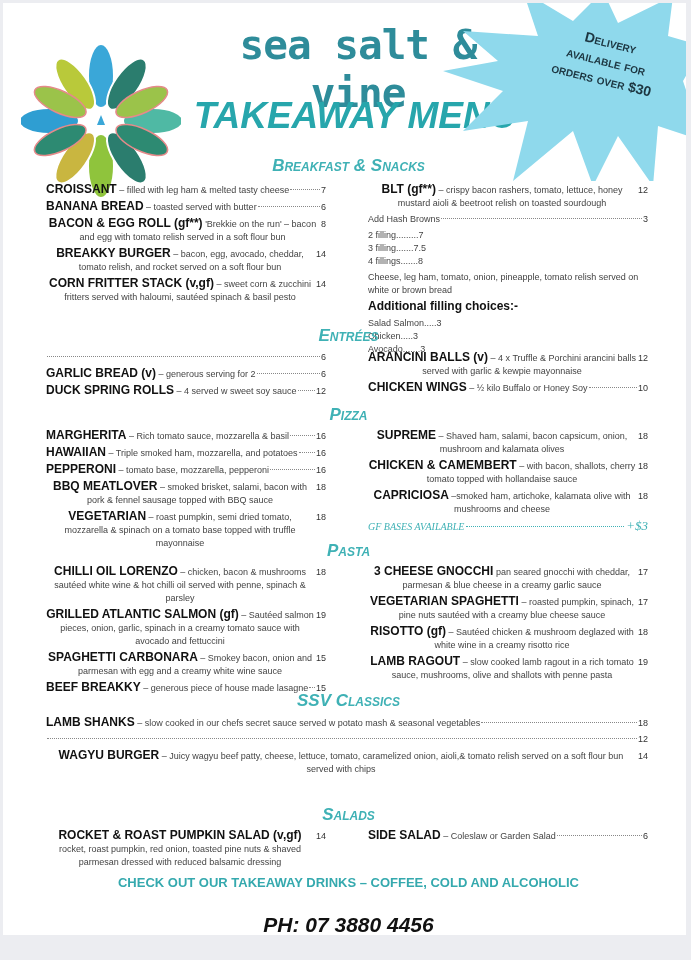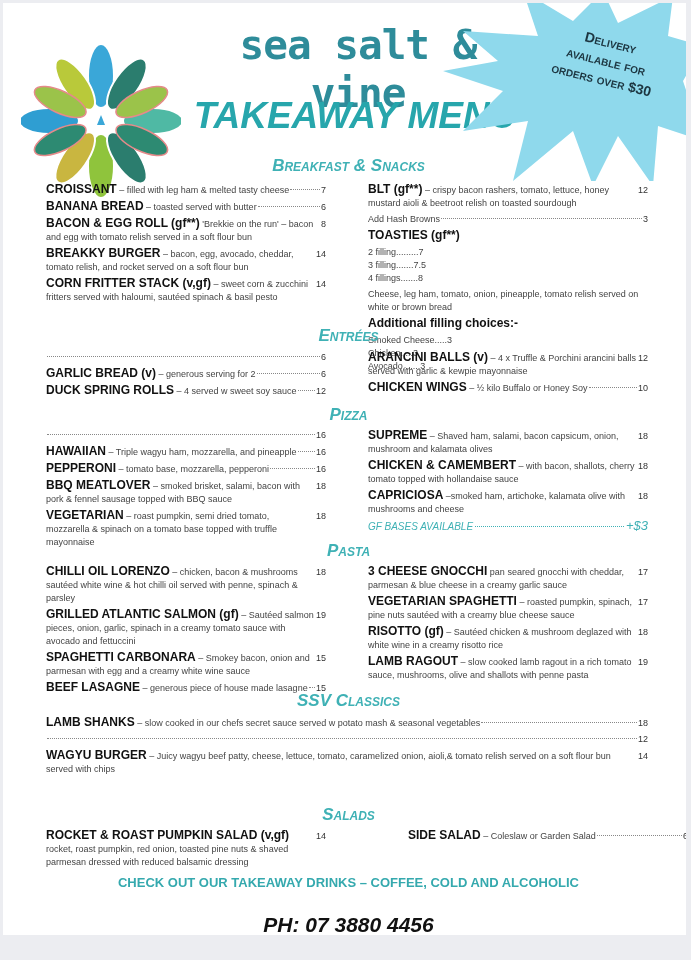--- a/index.html
+++ b/index.html
@@ -8,26 +8,26 @@
   .logo { position:absolute; left:18px; top:40px; width:160px; height:155px; }
   .brand { position:absolute; left:200px; top:18px; width:310px; text-align:center; font-family:"DejaVu Sans Mono", monospace; font-weight:bold; font-size:41px; color:#2e8c9a; letter-spacing:-1px; }
   .title { position:absolute; left:187px; top:92px; width:330px; text-align:center; font-family:"Liberation Sans", sans-serif; font-style:italic; font-weight:bold; font-size:37px; color:#27a6ac; letter-spacing:0px; }
   .burst { position:absolute; left:440px; top:-12px; width:260px; height:190px; }
   .burst-text { position:absolute; left:528px; top:30px; width:150px; text-align:center; transform:rotate(14deg); font-family:"Liberation Sans", sans-serif; font-weight:bold; font-size:14px; line-height:19px; color:#1c3540; font-variant:small-caps; }
   .sec { position:absolute; left:0; width:691px; text-align:center; font-family:"Liberation Sans", sans-serif; font-style:italic; font-weight:bold; font-size:17px; color:#3fb1b5; font-variant:small-caps; }
   .col { position:absolute; font-family:"Liberation Sans", sans-serif; color:#444; font-size:9px; line-height:13px; }
   .item { margin-bottom:3px; }
   .nm { font-weight:bold; font-size:12px; color:#111; }
   .ds { font-size:9px; color:#444; }
-  .row { display:flex; align-items:baseline; }
+  .row { display:flex; align-items:baseline;text-align:center; }
   .row .fill { flex:1; border-bottom:1px dotted #888; margin:0 1px; transform:translateY(-3px); }
   .price { font-size:9px; color:#333; }
   .sub { font-weight:bold; font-size:12px; color:#111; margin:2px 0 4px; }
   .three { display:flex; justify-content:space-between; margin-bottom:3px;flex-direction:column; }
-  .gf { font-style:italic; color:#3fb1b5; font-size:10px; display:flex; align-items:baseline; }
+  .gf { font-style:italic; color:#3fb1b5; font-size:10px; display:flex; align-items:baseline;font-family:Liberation Serif, serif; }
   .gf .fill { flex:1; border-bottom:1px dotted #3fb1b5; margin:0 2px; transform:translateY(-3px); }
   .gf .p { font-size:13px; }
   .drinks { position:absolute; left:0; width:691px; top:872px; text-align:center; font-family:"Liberation Sans", sans-serif; font-weight:bold; font-size:13px; color:#35a9ae; }
   .phone { position:absolute; left:0; width:691px; top:910px; text-align:center; font-family:"Liberation Sans", sans-serif; font-style:italic; font-weight:bold; font-size:21px; color:#111; }
   .hours { position:absolute; left:0; width:691px; top:938px; text-align:center; font-family:"Liberation Sans", sans-serif; font-style:italic; font-weight:bold; font-size:9px; color:#222; }
 </style>
 </head>
 <body>
 
 <div class="page">
@@ -97,30 +97,29 @@
     <div class="item row">
         <span><span class="nm">BLT (gf**)</span><span class="ds"> – crispy bacon rashers, tomato, lettuce, honey mustard aioli &amp; beetroot relish on toasted sourdough</span></span>
         <span class="fill"></span>
         <span class="price">12</span>
       </div>
     <div class="item row">
         <span class="ds">Add Hash Browns</span>
         <span class="fill"></span>
         <span class="price">3</span>
       </div>
-    <div class="sub">TOASTIES (gf**)</div>
     <div class="three">
       <span>2 filling.........7</span>
       <span>3 filling.......7.5</span>
       <span>4 fillings.......8</span>
     </div>
     <div class="item">Cheese, leg ham, tomato, onion, pineapple, tomato relish served on white or brown bread</div>
     <div class="sub">Additional filling choices:-</div>
     <div class="three">
-      <span>Smoked Cheese.....3</span>
+      <span>Salad Salmon.....3</span>
       <span>Chicken.....3</span>
       <span>Avocado.......3</span>
     </div>
   </div>
 
   <div class="sec" style="top:323px;">Entrées</div>
   <div class="col" style="left:43px; top:348px; width:280px;">
     <div class="item row">
         <span class="fill"></span>
         <span class="price">6</span>
@@ -145,25 +144,26 @@
     <div class="item row">
         <span><span class="nm">CHICKEN WINGS</span><span class="ds"> – ½ kilo Buffalo or Honey Soy</span></span>
         <span class="fill"></span>
         <span class="price">10</span>
       </div>
   </div>
 
   <div class="sec" style="top:402px;">Pizza</div>
   <div class="col" style="left:43px; top:426px; width:280px;">
     <div class="item row">
+        <span><span class="nm">MARGHERITA</span><span class="ds"> – Rich tomato sauce, mozzarella &amp; basil</span></span>
         <span class="fill"></span>
         <span class="price">16</span>
       </div>
     <div class="item row">
-        <span><span class="nm">HAWAIIAN</span><span class="ds"> – Triple wagyu ham, mozzarella, and pineapple</span></span>
+        <span><span class="nm">HAWAIIAN</span><span class="ds"> – Triple smoked ham, mozzarella, and potatoes</span></span>
         <span class="fill"></span>
         <span class="price">16</span>
       </div>
     <div class="item row">
         <span><span class="nm">PEPPERONI</span><span class="ds"> – tomato base, mozzarella, pepperoni</span></span>
         <span class="fill"></span>
         <span class="price">16</span>
       </div>
     <div class="item row">
         <span><span class="nm">BBQ MEATLOVER</span><span class="ds"> – smoked brisket, salami, bacon with pork &amp; fennel sausage topped with BBQ sauce</span></span>
@@ -210,21 +210,21 @@
         <span><span class="nm">GRILLED ATLANTIC SALMON  (gf)</span><span class="ds"> – Sautéed salmon pieces, onion, garlic, spinach in a creamy tomato sauce with avocado and fettuccini</span></span>
         <span class="fill"></span>
         <span class="price">19</span>
       </div>
     <div class="item row">
         <span><span class="nm">SPAGHETTI CARBONARA</span><span class="ds"> – Smokey bacon, onion and parmesan with egg and a creamy white wine sauce</span></span>
         <span class="fill"></span>
         <span class="price">15</span>
       </div>
     <div class="item row">
-        <span><span class="nm">BEEF LASAGNE</span><span class="ds"> – generous piece of house made lasagne</span></span>
+        <span><span class="nm">BEEF BREAKKY</span><span class="ds"> – generous piece of house made lasagne</span></span>
         <span class="fill"></span>
         <span class="price">15</span>
       </div>
   </div>
   <div class="col" style="left:365px; top:562px; width:280px;">
     <div class="item row">
         <span><span class="nm">3 CHEESE GNOCCHI</span><span class="ds"> pan seared gnocchi with cheddar, parmesan &amp; blue cheese in a creamy garlic sauce</span></span>
         <span class="fill"></span>
         <span class="price">17</span>
       </div>
@@ -264,21 +264,21 @@
   </div>
 
   <div class="sec" style="top:802px;">Salads</div>
   <div class="col" style="left:43px; top:826px; width:280px;">
     <div class="item row">
         <span><span class="nm">ROCKET &amp; ROAST PUMPKIN SALAD (v,gf)</span><span class="ds"> rocket, roast pumpkin, red onion, toasted pine nuts &amp; shaved parmesan dressed with reduced balsamic dressing</span></span>
         <span class="fill"></span>
         <span class="price">14</span>
       </div>
   </div>
-  <div class="col" style="left:365px; top:826px; width:280px;margin-left:40px;">
+  <div class="col" style="left:365px; top:826px; width:280px;">
     <div class="item row">
         <span><span class="nm">SIDE SALAD</span><span class="ds"> – Coleslaw or Garden Salad</span></span>
         <span class="fill"></span>
         <span class="price">6</span>
       </div>
   </div>
 
   <div class="drinks">CHECK OUT OUR TAKEAWAY DRINKS – COFFEE, COLD AND ALCOHOLIC</div>
   <div class="phone">PH: 07 3880 4456</div>
   <div class="hours">PLEASE CHECK OUR FACE BOOK FOR OUR CURRENT HOURS</div>

